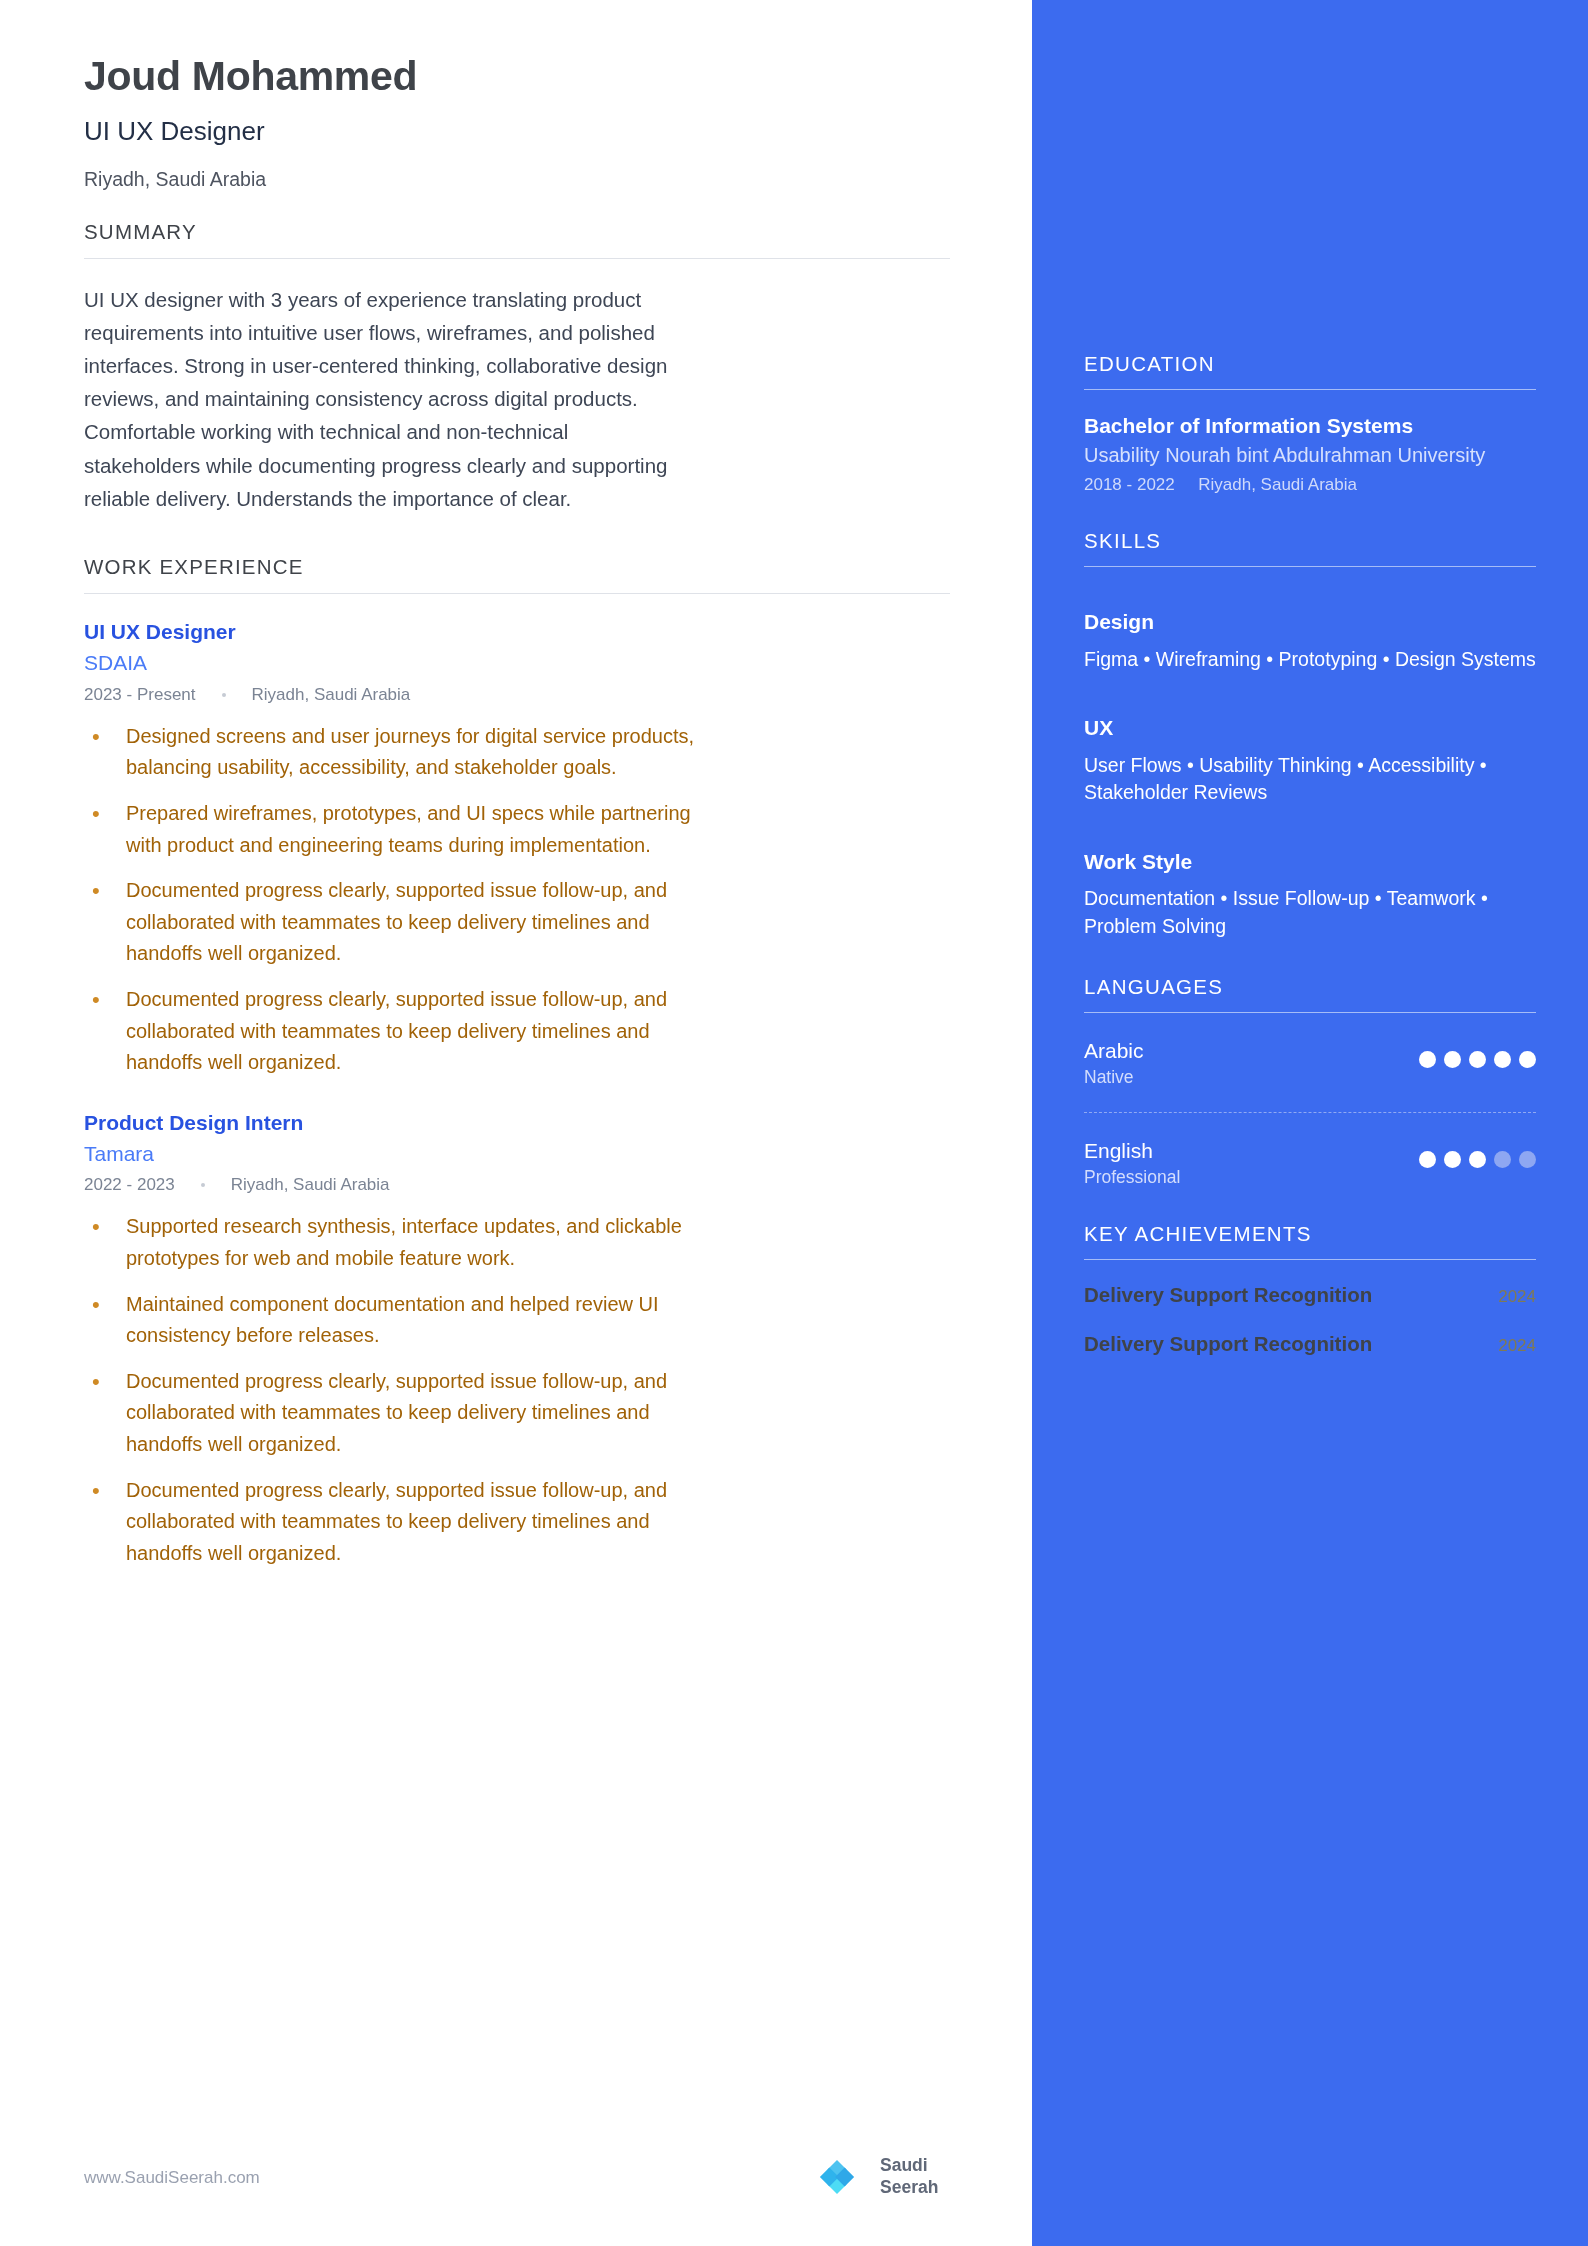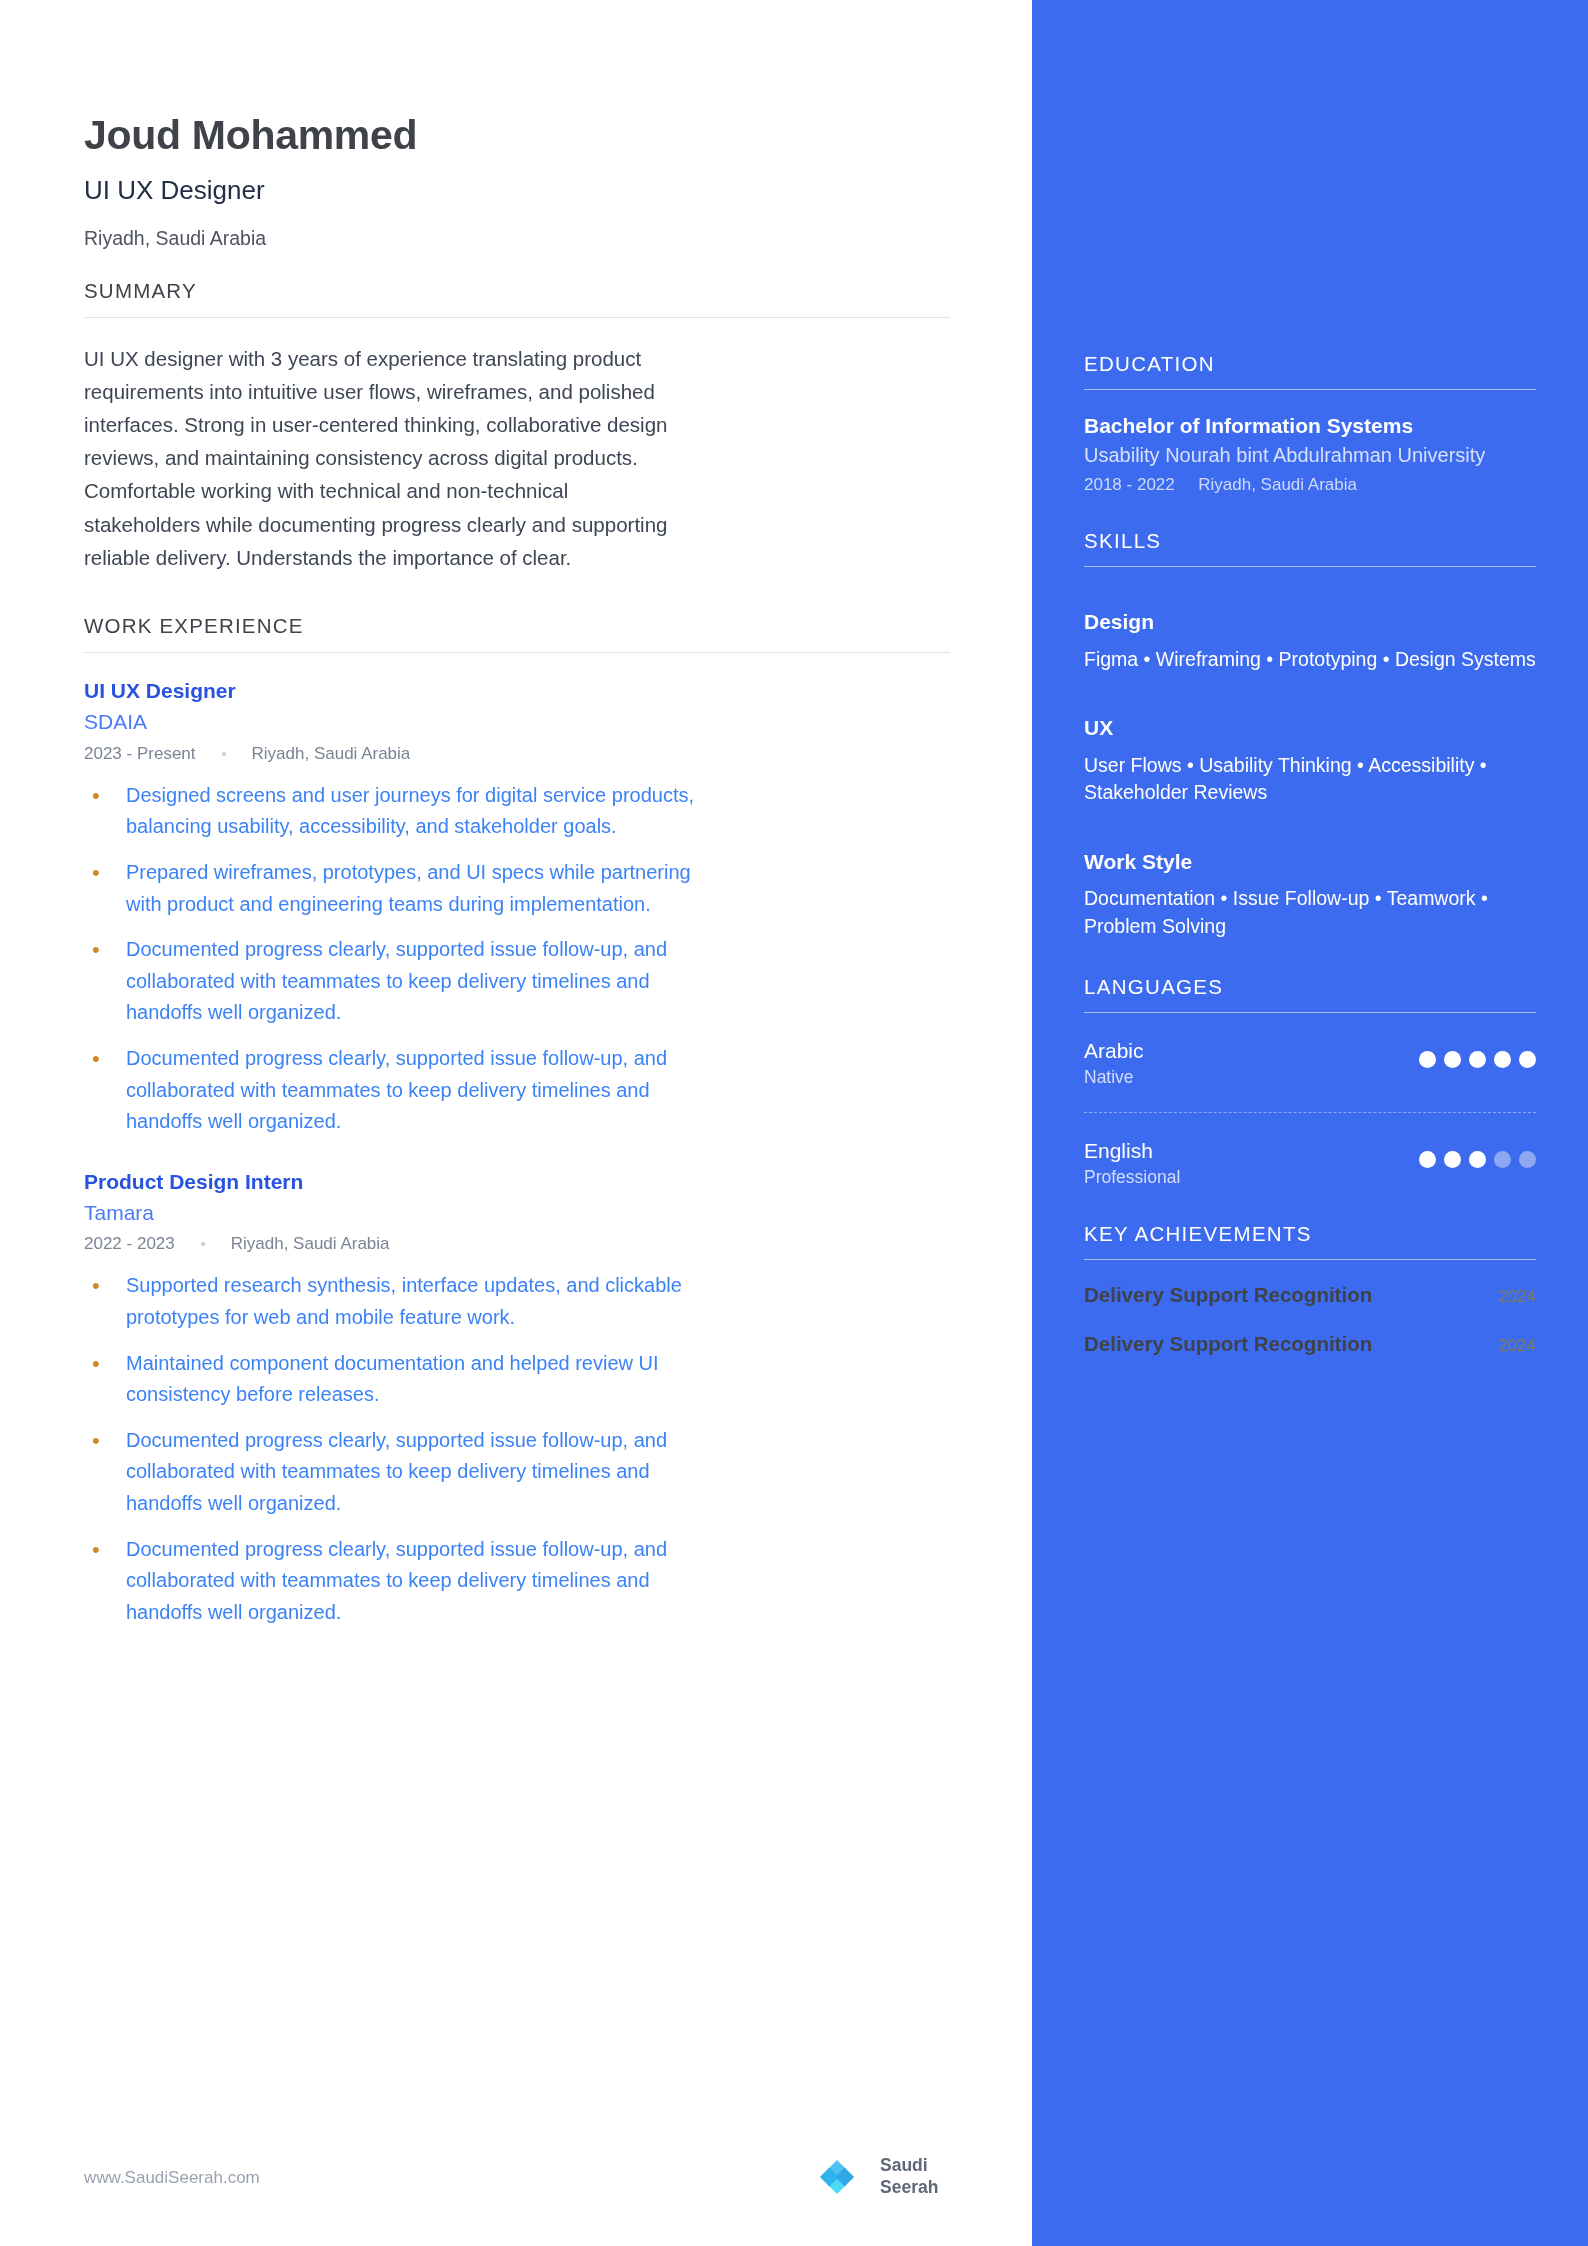--- a/index.html
+++ b/index.html
@@ -28,21 +28,21 @@
     background: #3c6bef;
   }
 
   
   .left-col {
     position: absolute;
     top: 0;
     left: 0;
     width: 1032px;
     height: 2246px;
-    padding: 112px 82px 0 84px;
+    padding: 53px 82px 0 84px;
   }
 
   .name {
     font-size: 41px;
     font-weight: bold;
     color: #3f4349;
     letter-spacing: -0.3px;
     line-height: 1.15;
   }
   .job-title {
@@ -116,21 +116,21 @@
     margin: 0 26px 8px 26px;
   }
   .job-meta .place { }
 
   ul.bullets { list-style: none; margin-top: 16px; }
   ul.bullets li {
     position: relative;
     padding-left: 42px;
     font-size: 20px;
     line-height: 1.58;
-    color: #3b82f6;
+    color: #a16207;
     margin-bottom: 14px;
     max-width: 612px;
   }
   ul.bullets li::before {
     content: "•";
     position: absolute;
     left: 8px;
     top: -1px;
     color: #cf8a25;
     font-size: 22px;

